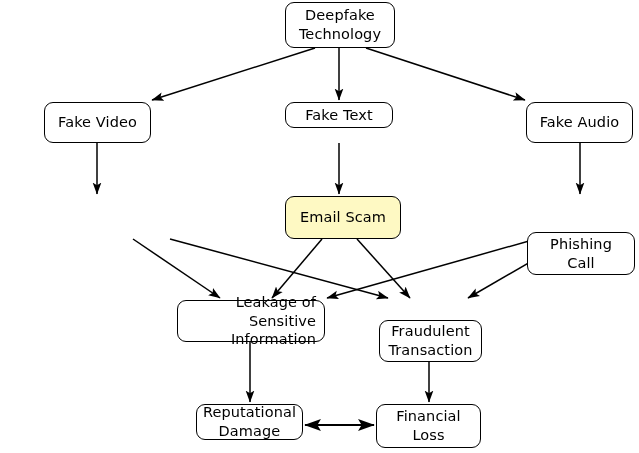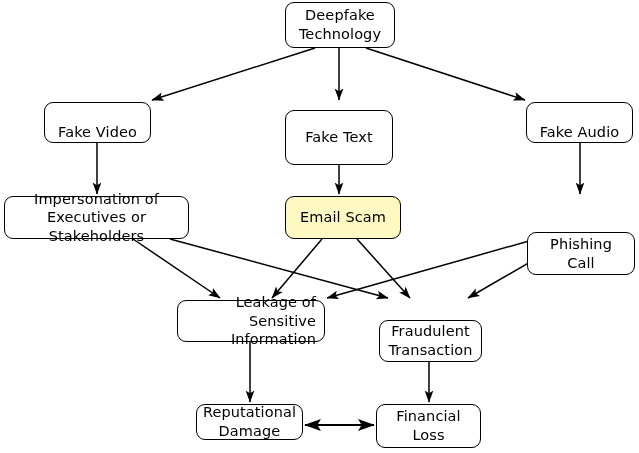--- a/index.html
+++ b/index.html
@@ -75,32 +75,28 @@
         <line x1="250" y1="342" x2="250" y2="402" stroke="#000000" stroke-width="1.5" marker-end="url(#arrowEnd)"></line>
         <line x1="429" y1="342" x2="429" y2="402" stroke="#000000" stroke-width="1.5" marker-end="url(#arrowEnd)"></line>
         <line x1="305" y1="425" x2="374" y2="425" stroke="#000000" stroke-width="2.1" marker-end="url(#arrowEnd)" marker-start="url(#arrowStart)"></line>
       </g>
   </svg>
 
   <div class="node" style="left: 285px; top: 2px; width: 110px; height: 46px; border-color: rgb(0, 0, 0); background: rgb(255, 255, 255);">
     <span class="node-label">Deepfake
 Technology</span>
   </div>
-  <div class="node" style="left: 44px; top: 102px; width: 107px; height: 41px; border-color: rgb(0, 0, 0); background: rgb(255, 255, 255); align-items: flex-end;">
+  <div class="node" style="left: 44px; top: 102px; width: 107px; height: 41px; border-color: rgb(0, 0, 0); background: rgb(255, 255, 255);">
     <span class="node-label">Fake Video</span>
   </div>
-  <div class="node" style="left: 285px; top: 102px; width: 108px; height: 55px; border-color: rgb(0, 0, 0); background: rgb(255, 255, 255); margin-top: 8px;">
+  <div class="node" style="left: 285px; top: 102px; width: 108px; height: 26px; border-color: rgb(0, 0, 0); background: rgb(255, 255, 255);">
     <span class="node-label">Fake Text</span>
   </div>
-  <div class="node" style="left: 526px; top: 102px; width: 107px; height: 41px; border-color: rgb(0, 0, 0); background: rgb(255, 255, 255); align-items: flex-end;">
+  <div class="node" style="left: 526px; top: 102px; width: 107px; height: 41px; border-color: rgb(0, 0, 0); background: rgb(255, 255, 255);">
     <span class="node-label">Fake Audio</span>
-  </div>
-  <div class="node" style="left: 4px; top: 196px; width: 185px; height: 43px; border-color: rgb(0, 0, 0); background: rgb(255, 255, 255);">
-    <span class="node-label">Impersonation of
-Executives or Stakeholders</span>
   </div>
   <div class="node" style="left: 285px; top: 196px; width: 116px; height: 43px; border-color: rgb(0, 0, 0); background: #fef9c3;">
     <span class="node-label">Email Scam</span>
   </div>
   <div class="node" style="left: 527px; top: 196px; width: 108px; height: 43px; border-color: rgb(0, 0, 0); background: rgb(255, 255, 255); margin-top: 36px;">
     <span class="node-label">Phishing Call</span>
   </div>
   <div class="node" style="left: 177px; top: 300px; width: 148px; height: 42px; border-color: rgb(0, 0, 0); background: rgb(255, 255, 255); text-align: right;">
     <span class="node-label">Leakage of
 Sensitive Information</span>

